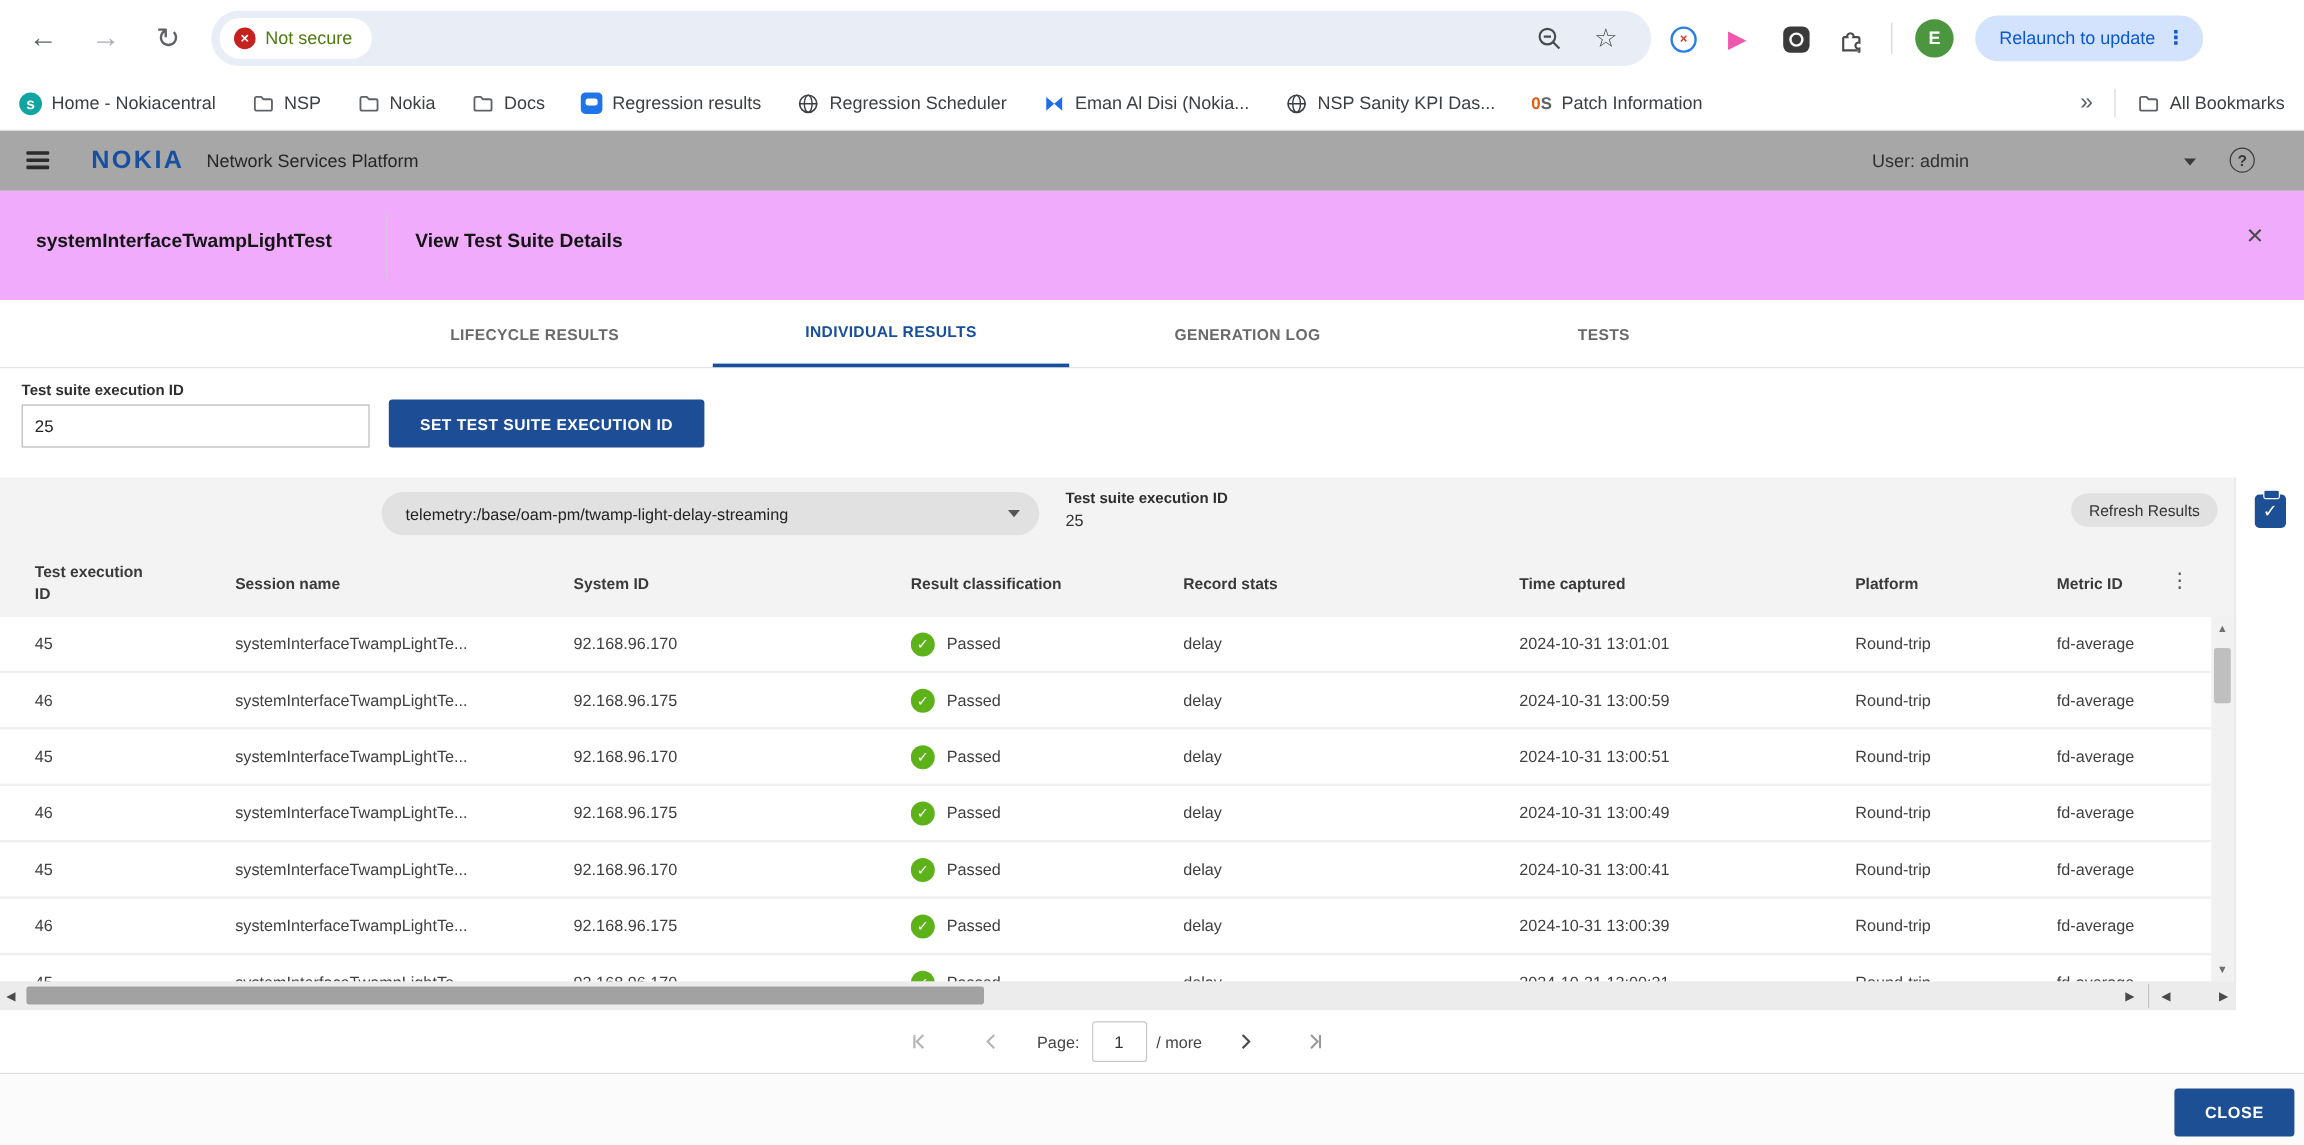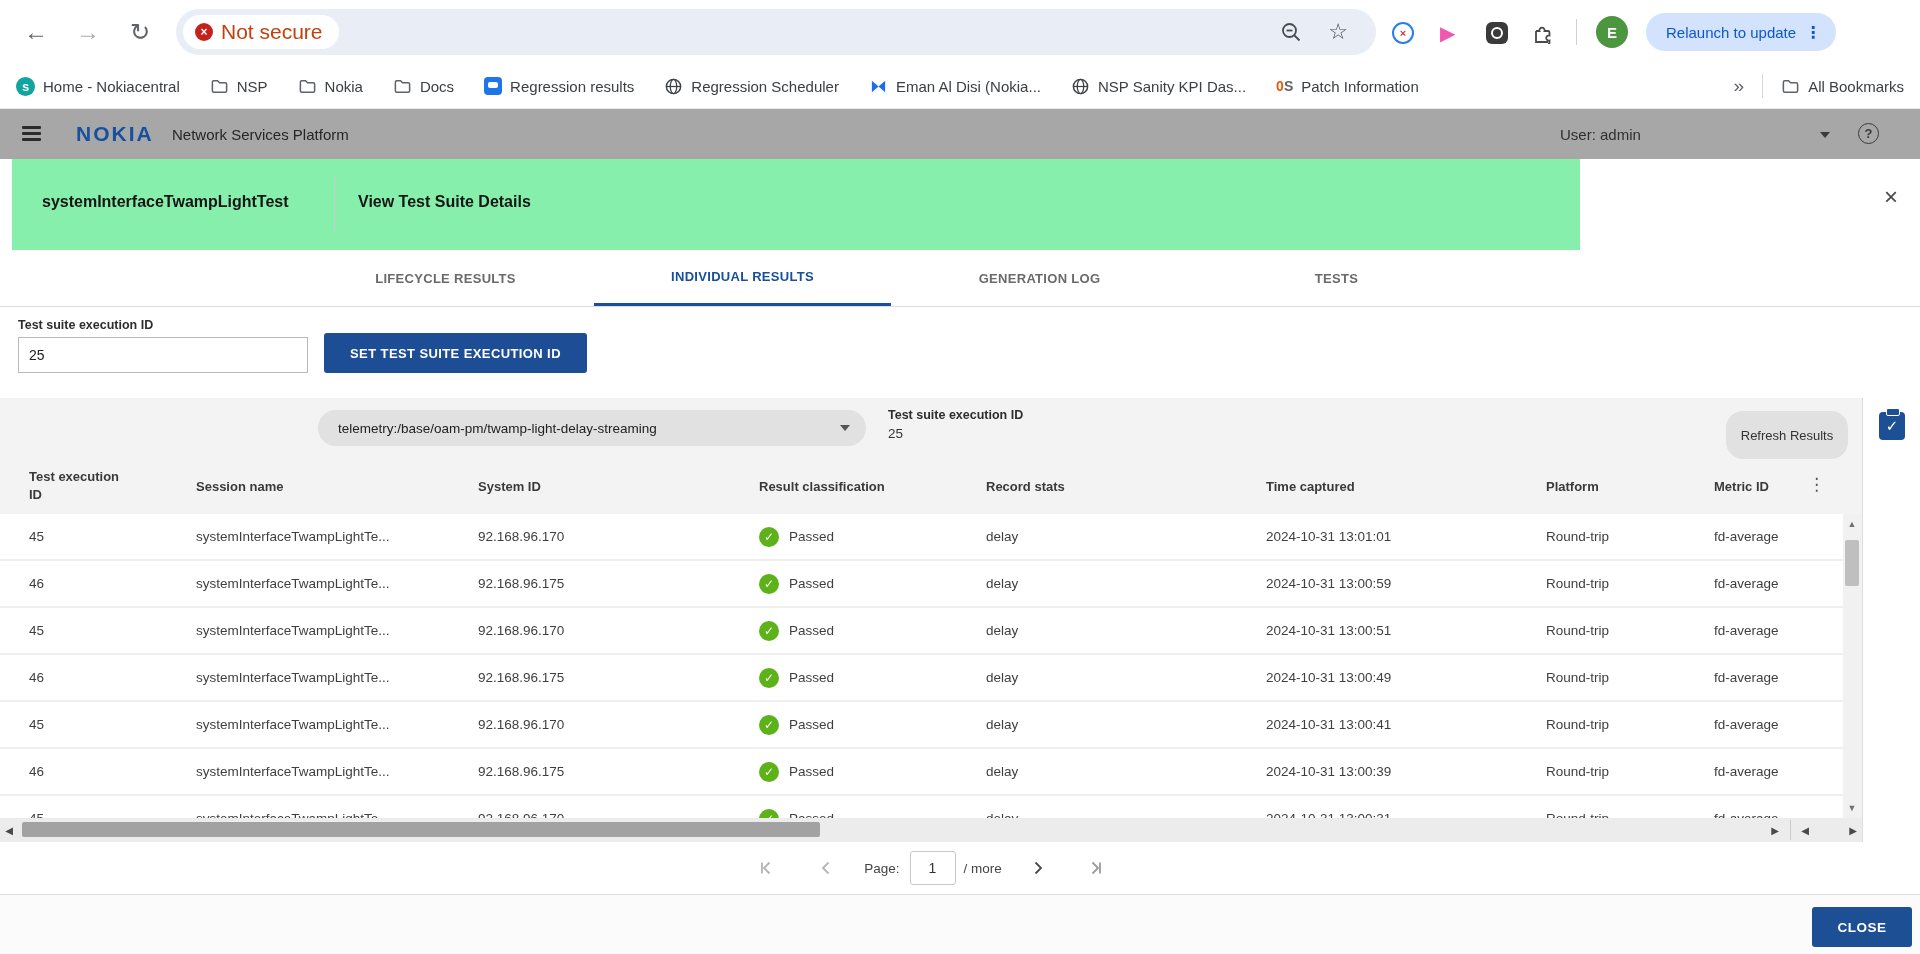--- a/index.html
+++ b/index.html
@@ -11,21 +11,21 @@
   .toolbar { position:absolute; left:0; top:0; width:1920px; height:64px; background:#fff; }
   .navbtn { position:absolute; top:14px; width:36px; height:36px; font-size:24px; color:#5f6368;
     display:flex; align-items:center; justify-content:center; border-radius:50%; cursor:pointer; }
   .navbtn.disabled { color:#a9adb2; }
   .omnibox { position:absolute; left:176px; top:9px; width:1200px; height:46px; border-radius:23px;
     background:#e9eef6; display:flex; align-items:center; }
   .chip { margin-left:7px; height:34px; border-radius:17px; background:#fff; display:flex;
     align-items:center; gap:8px; padding:0 16px 0 12px; }
   .chip-icon { width:18px; height:18px; border-radius:50%; background:#c5221f; color:#fff;
     font-size:12px; font-weight:700; display:flex; align-items:center; justify-content:center; }
-  .chip-text { color:#c2410c; font-size:21px; }
+  .chip-text { color:#4d7c0f; font-size:15px; }
   .url { margin-left:14px; font-size:15.5px; color:#202124; white-space:nowrap; overflow:hidden; max-width:870px; }
   .url .scheme { color:#c5221f; text-decoration:line-through; }
   .omni-icons { position:absolute; right:28px; display:flex; gap:26px; align-items:center; }
   .star { font-size:22px; color:#474b50; line-height:1; }
   .ext { position:absolute; top:22px; width:22px; height:22px; }
   .ext1 { border:2.5px solid #2b7de9; border-radius:50%; background:#fff; color:#d23b2f;
     font-size:11px; font-weight:700; display:flex; align-items:center; justify-content:center; }
   .ext2 { color:#f257ae; font-size:20px; line-height:22px; }
   .ext3 { background:#3a3a3a; border-radius:6px; position:relative; }
   .ext3::after { content:""; position:absolute; left:5px; top:5px; width:8px; height:8px;
@@ -60,21 +60,21 @@
   .nokia { position:absolute; left:76px; top:13px; font-size:21px; font-weight:800; letter-spacing:2px; color:#16509f; }
   .product { position:absolute; left:172px; top:17px; font-size:15px; color:#262626; }
   .user { position:absolute; left:1560px; top:17px; font-size:15px; color:#303030; cursor:pointer; }
   .user-caret { position:absolute; left:1820px; top:23px; width:0; height:0; border-left:5px solid transparent;
     border-right:5px solid transparent; border-top:6px solid #3a3a3a; cursor:pointer; }
   .help { position:absolute; left:1858px; top:14px; width:21px; height:21px; border:1.6px solid #3a3a3a;
     border-radius:50%; color:#3a3a3a; font-size:13px; font-weight:700; display:flex; align-items:center;
     justify-content:center; cursor:pointer; }
 
   
-  .titlebar { position:absolute; left:12px; top:159px; width:1568px; height:91px; background:#86efac; }
+  .titlebar { position:absolute; left:0; top:159px; width:1920px; height:91px; background:#f0abfc; }
   .suite { position:absolute; left:30px; top:34px; font-size:16px; font-weight:700; color:#151515; }
   .tdiv { position:absolute; left:322px; top:18px; width:1px; height:56px; background:#ccc; }
   .vtitle { position:absolute; left:346px; top:34px; font-size:16px; font-weight:700; color:#151515; }
   .close-x { position:absolute; left:1872px; top:24px; font-size:24px; font-weight:300; color:#4a4a4a; cursor:pointer; }
 
   
   .tabs { position:absolute; left:0; top:250px; width:1920px; height:57px; border-bottom:1px solid #ddd; background:#fff; }
   .tab { position:absolute; top:0; width:297px; height:56px; display:flex; align-items:center; justify-content:center;
     font-size:13px; font-weight:700; letter-spacing:.3px; color:#6a6a6a; cursor:pointer; }
   .tab.active { color:#174f9c; border-bottom:3px solid #174f9c; }
@@ -90,21 +90,21 @@
   
   .panel { position:absolute; left:0; top:398px; width:1862px; height:444px; background:#f3f3f3; }
   .pill { position:absolute; top:12px; height:36px; border-radius:18px; background:#e1e1e1; display:flex;
     align-items:center; font-size:13.5px; color:#222; padding:0 38px 0 20px; cursor:pointer; }
   .pill .caret { position:absolute; right:16px; width:0; height:0; border-left:5px solid transparent;
     border-right:5px solid transparent; border-top:6px solid #555; }
   .pill1 { left:16px; width:274px; }
   .pill2 { left:318px; width:548px; }
   .f2-label { position:absolute; left:888px; top:10px; font-size:12.5px; font-weight:700; color:#2e2e2e; }
   .f2-val { position:absolute; left:888px; top:28px; font-size:13.5px; color:#333; }
-  .refresh { position:absolute; left:1726px; top:13px; width:122px; height:48px; border-radius:17px;
+  .refresh { position:absolute; left:1726px; top:13px; width:122px; height:28px; border-radius:17px;
     background:#e1e1e1; font-size:13px; color:#333; display:flex; align-items:center; justify-content:center; cursor:pointer; }
   .hcell { position:absolute; top:62px; height:52px; display:flex; align-items:center; font-size:13px;
     font-weight:700; color:#3a3a3a; cursor:pointer; }
   .hcell.wrap { line-height:1.35; width:92px; align-items:center; }
   .hdots { position:absolute; left:1808px; top:76px; font-size:17px; color:#555; cursor:pointer; }
 
   .tbody { position:absolute; left:0; top:116px; width:1843px; height:304px; overflow:hidden; }
   .trow { width:1843px; height:47px; background:#fff; border-bottom:2px solid #efefef; display:grid;
     grid-template-columns:167px 282px 281px 227px 280px 280px 168px 129px; padding-left:29px; cursor:pointer; }
   .tcell { display:flex; align-items:center; font-size:13.5px; color:#3f3f3f; white-space:nowrap; overflow:hidden; }

